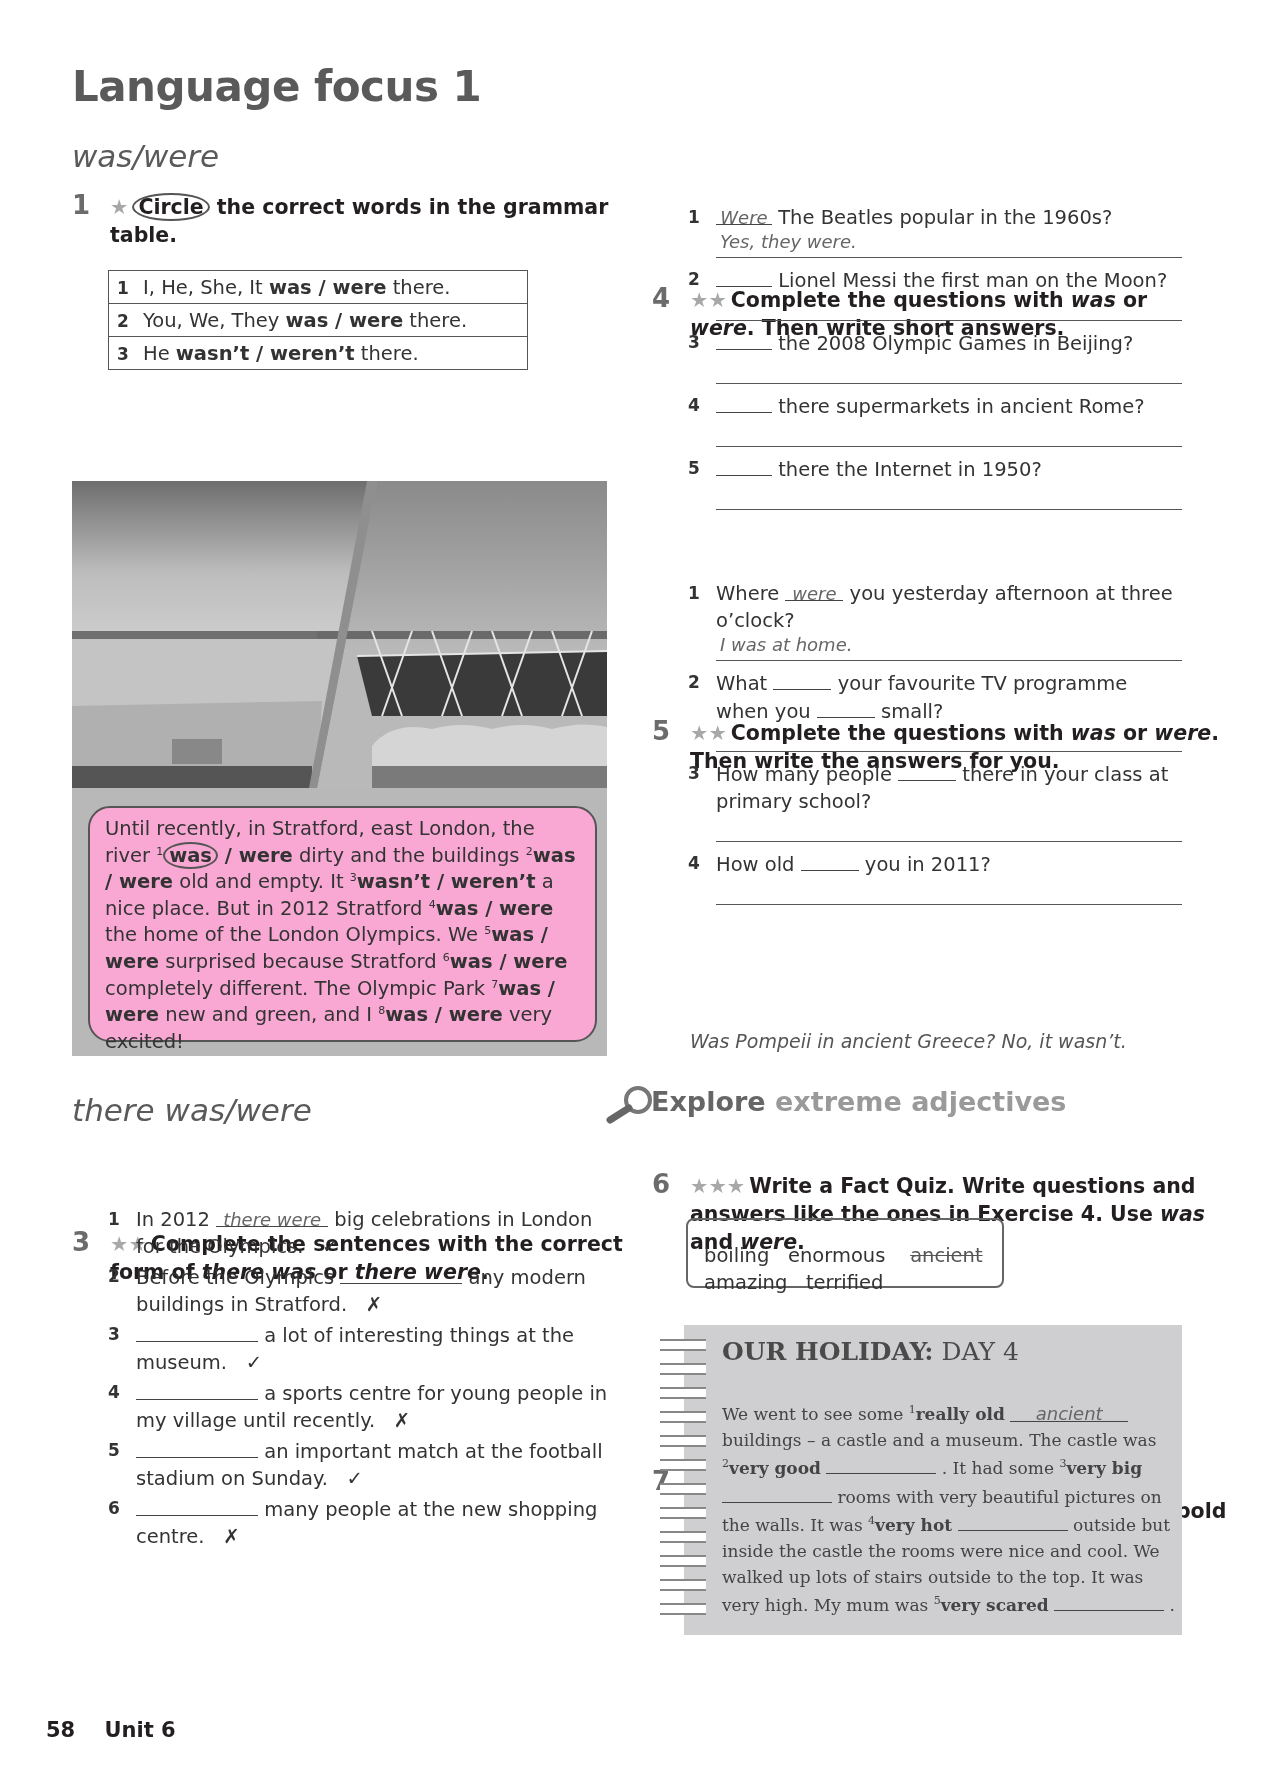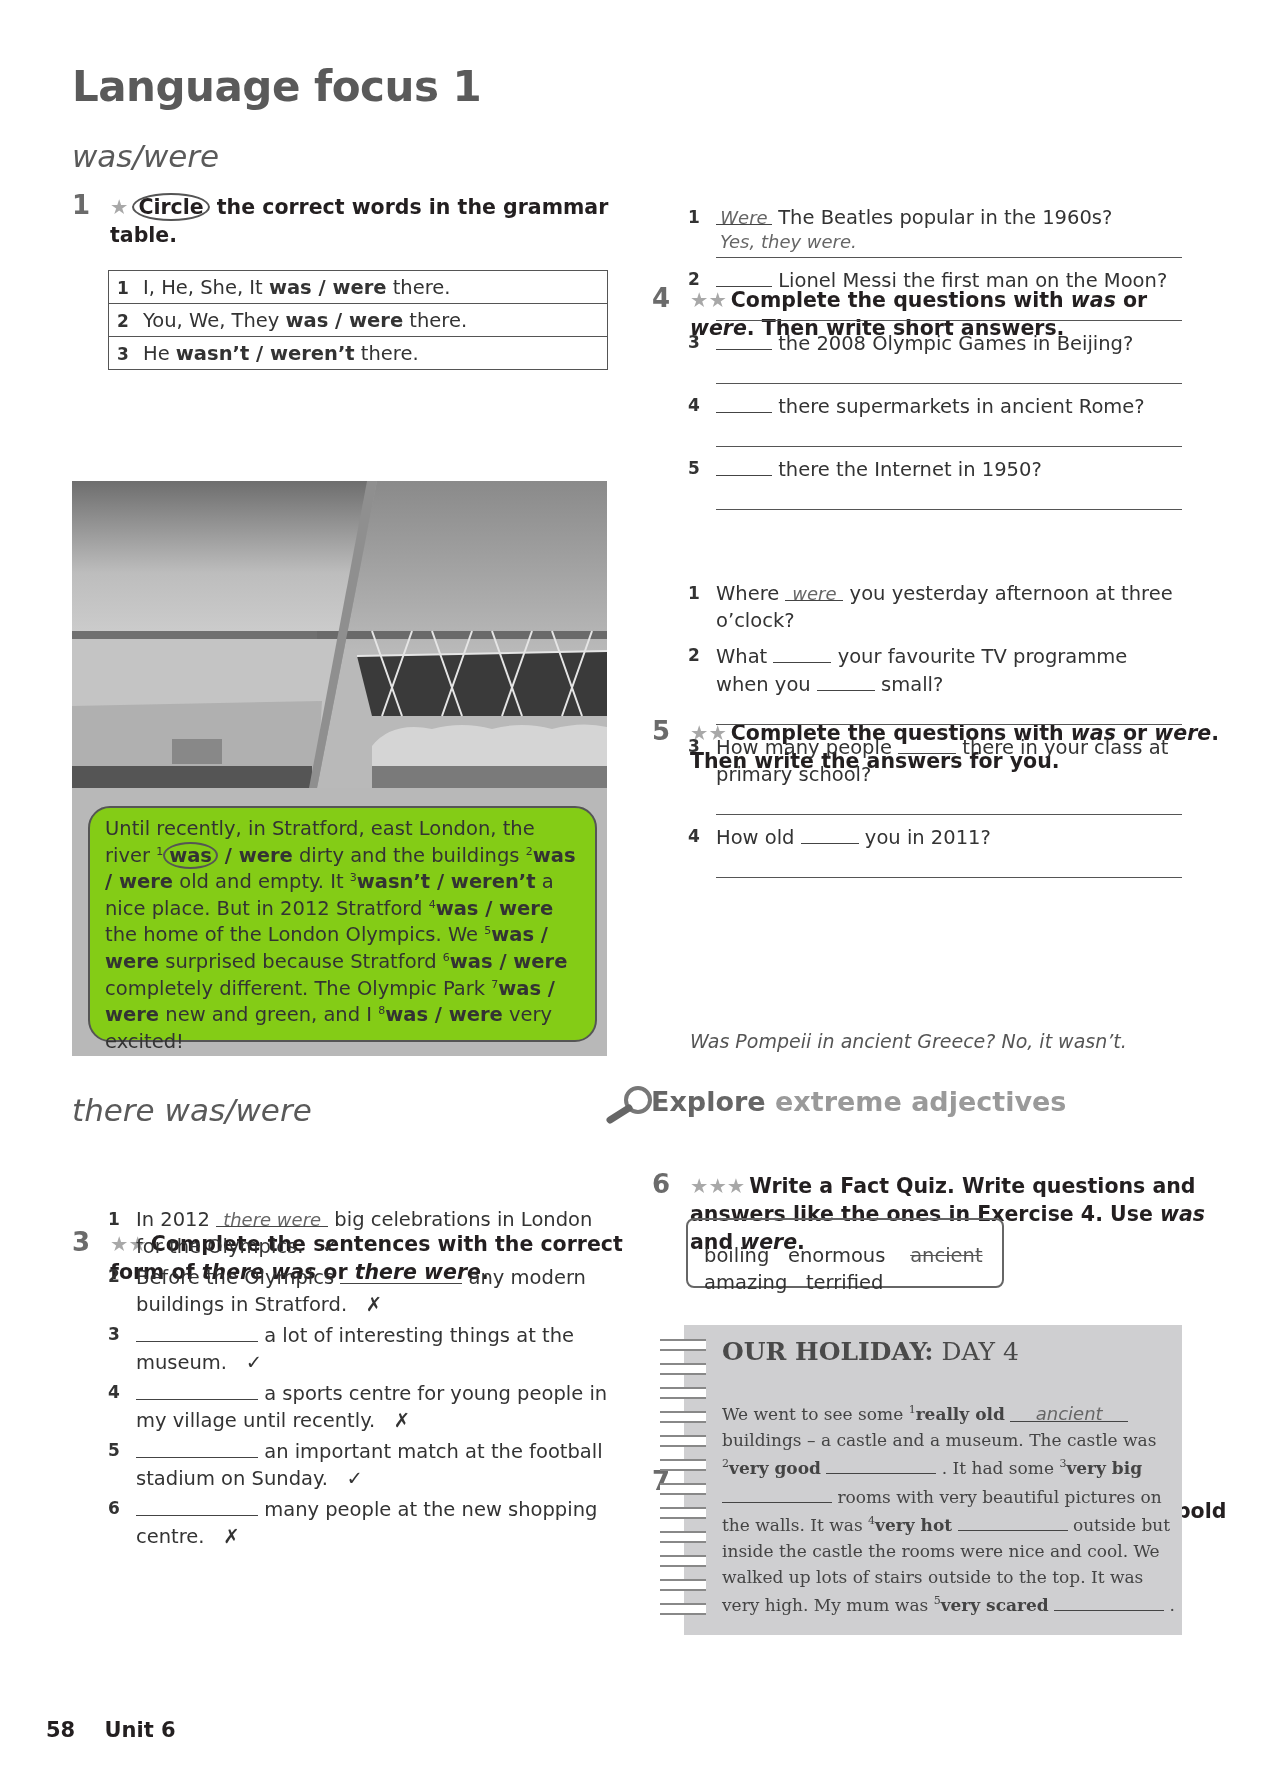--- a/index.html
+++ b/index.html
@@ -14,26 +14,26 @@
   .circ { border:2px solid #555; border-radius:50%; padding:0 4px; font-weight:bold; }
   .i { font-style:italic; }
   .b { font-weight:bold; }
   .n { display:inline-block; width:26px; font-weight:bold; font-size:17px; }
   .item { font-size:19.5px; line-height:27px; color:#333; position:relative; padding-left:28px; }
   .item .n { position:absolute; left:0; top:0; }
   .blank { display:inline-block; border-bottom:1.5px solid #444; height:20px; vertical-align:baseline; }
   .hand { font-family:"DejaVu Sans", sans-serif; font-style:italic; color:#666; font-size:18px; }
   .ansline { border-bottom:1.5px solid #555; height:26px; margin-left:28px; }
   
-  .gtable { left:108px; top:270px; width:500px; border:1.5px solid #555; border-collapse:collapse; }
+  .gtable { left:108px; top:270px; width:420px; border:1.5px solid #555; border-collapse:collapse; }
   .gtable td { border:1.5px solid #555; font-size:19.5px; padding:3px 8px; height:26px; color:#333; }
   
   .photo { left:72px; top:481px; width:535px; height:307px; overflow:hidden; background:#9a9a9a; }
   .blogwrap { left:72px; top:788px; width:535px; height:268px; background:#b8b8b8; }
-  .blog { position:absolute; left:16px; top:18px; width:475px; height:216px; background:#84cc16; border:2px solid #555;
+  .blog { position:absolute; left:16px; top:18px; width:475px; height:216px; background:#f9a8d4; border:2px solid #555;
           border-radius:22px; padding:8px 15px; font-size:19.5px; line-height:26.6px; color:#333; }
   .sup { font-size:11px; vertical-align:super; line-height:0; }
   .wordbox { left:686px; top:1218px; width:318px; height:70px; border:2px solid #666; border-radius:8px;
              font-size:19.5px; line-height:27px; padding:22px 16px; box-sizing:border-box; color:#333; }
   .strike { text-decoration:line-through; color:#555; }
   .diary { left:684px; top:1325px; width:498px; height:310px; background:#cfcfd1; }
   .diary-title { position:absolute; left:38px; top:12px; font-family:"DejaVu Serif", serif; font-size:25px; color:#4a4a4a; }
   .diary-body { position:absolute; left:38px; top:56px; width:460px; font-family:"DejaVu Serif", serif; font-size:17px;
                 line-height:25.6px; color:#444;margin-top:20px; }
   .spiral { position:absolute; left:-24px; width:46px; height:8px; border-top:2px solid #888; border-bottom:2px solid #888; background:#fff; }
@@ -174,20 +174,21 @@
 </div>
 
 <div class="abs ex-head" style="left:652px;top:523px;width:540px;">
   <span class="exnum">5</span>
   <span class="star">★★</span><span>Complete the questions with </span><span class="i">was</span><span> or </span><span class="i">were</span><span>. Then write the answers for you.</span>
 </div>
 
 <div class="abs" style="left:688px;top:580px;width:494px;">
   <div style="margin-bottom:8px;">
     <div class="item"><span class="n">1</span><span>Where </span><span class="blank hand" style="width:58px;text-align:center;">were</span><span> you yesterday afternoon at three o’clock?</span></div>
+    <div class="ansline hand" style="padding-left:4px;">I was at home.</div>
   </div>
   <div style="margin-bottom:8px;">
     <div class="item"><span class="n">2</span><span>What </span><span class="blank" style="width:58px;"></span><span> your favourite TV programme when you </span><span class="blank" style="width:58px;"></span><span> small?</span></div>
     <div class="ansline"></div>
   </div>
   <div style="margin-bottom:8px;">
     <div class="item"><span class="n">3</span><span>How many people </span><span class="blank" style="width:58px;"></span><span> there in your class at primary school?</span></div>
     <div class="ansline"></div>
   </div>
   <div>

